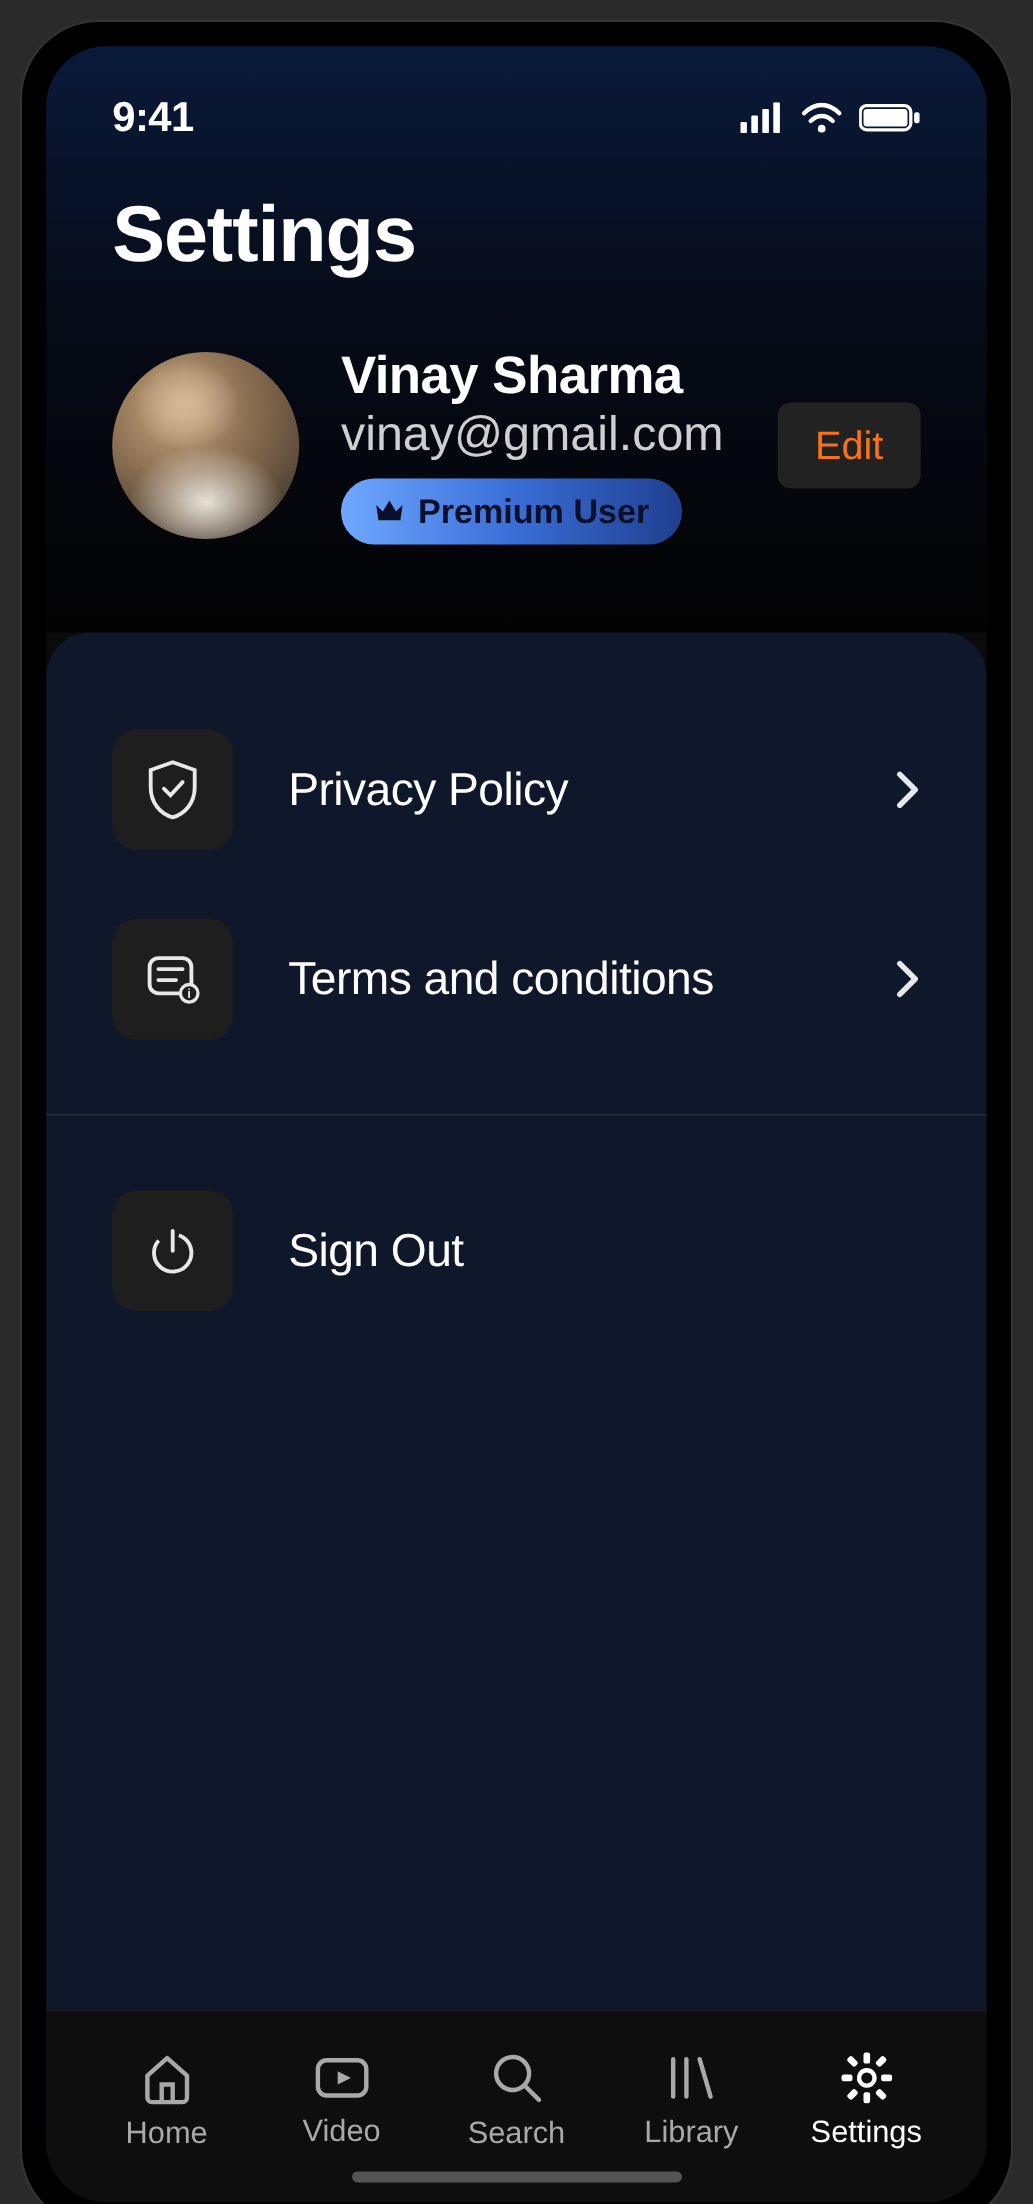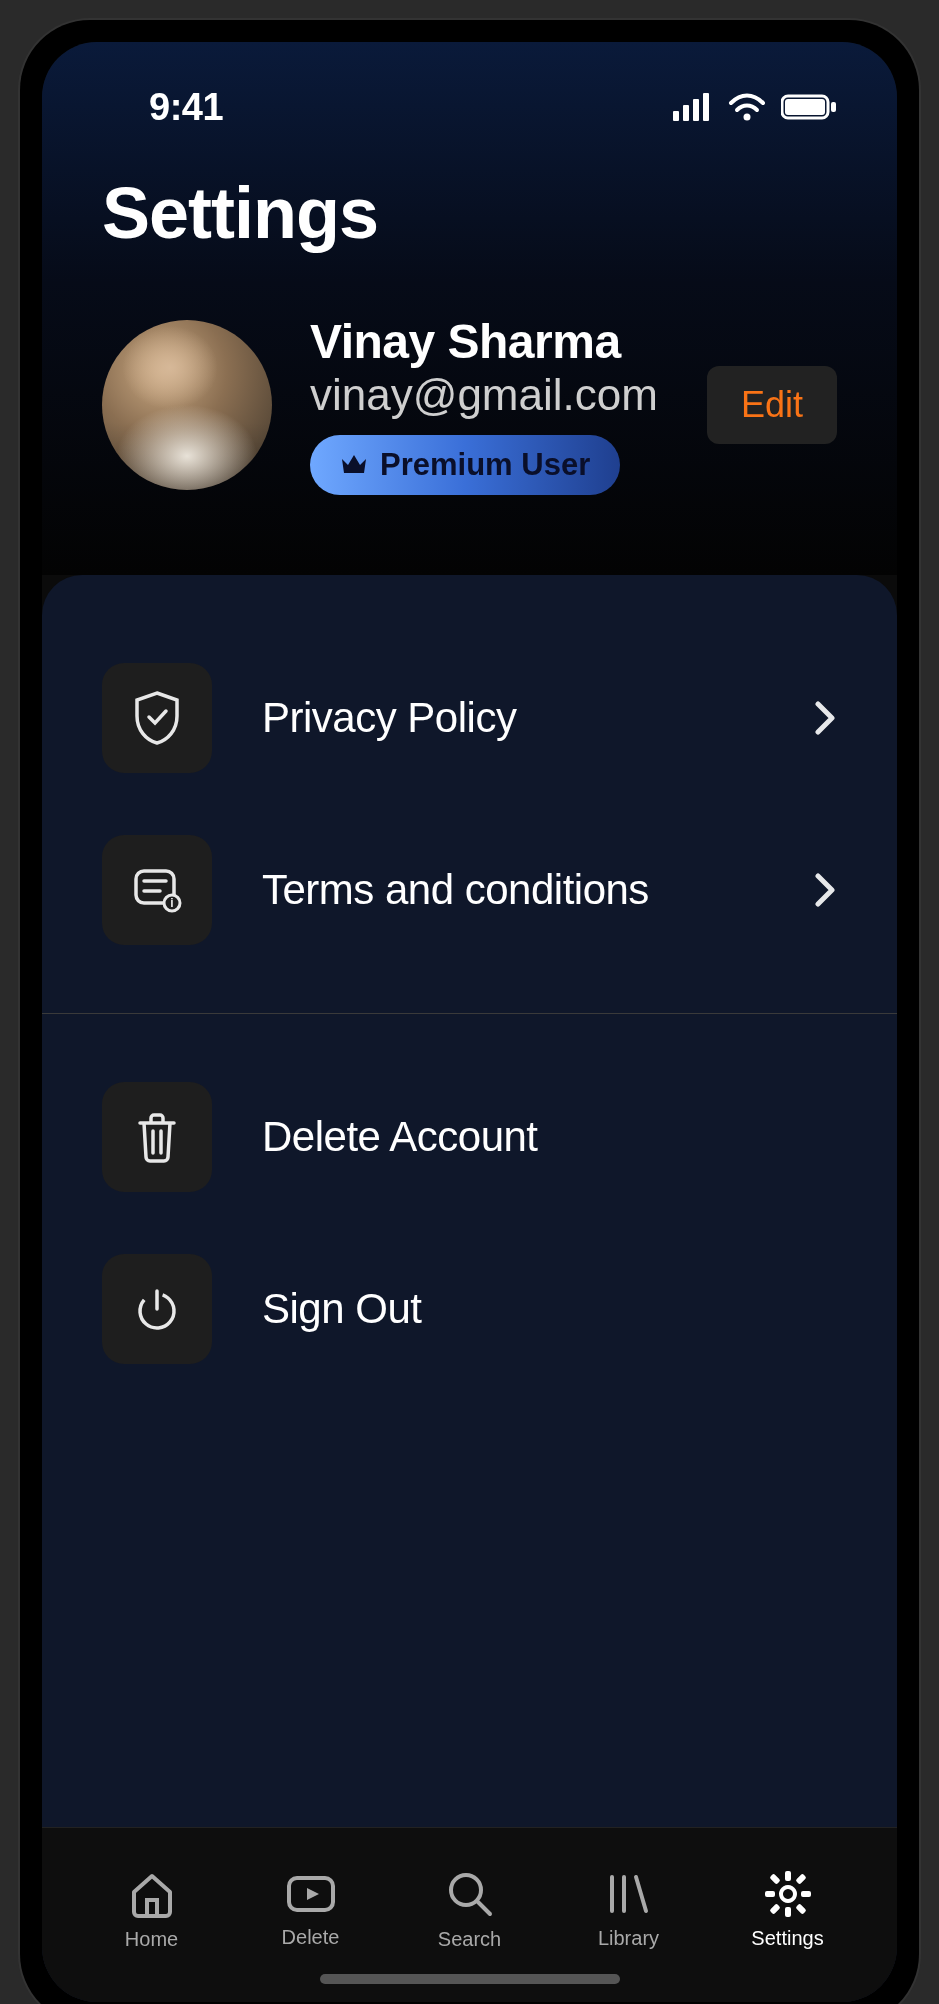--- a/index.html
+++ b/index.html
@@ -33,21 +33,21 @@
     padding: 40px 60px 80px 60px;
   }
   .status-bar {
     display: flex;
     justify-content: space-between;
     align-items: center;
     color: #fff;
     height: 50px;
     margin-bottom: 40px;
   }
-  .status-time { font-size: 38px; font-weight: 600; letter-spacing: -0.5px; margin-left: 47px; }
+  .status-time { font-size: 38px; font-weight: 600; letter-spacing: -0.5px; }
   .status-right { display: flex; gap: 14px; align-items: center; }
   .page-title {
     color: #fff;
     font-size: 72px;
     font-weight: 700;
     letter-spacing: -1px;
     margin-bottom: 60px;
   }
   .profile-row {
     display: flex;
@@ -130,21 +130,21 @@
     height: 175px;
     border-top: 1px solid #222;
     display: flex;
     justify-content: space-around;
     align-items: center;
     padding: 18px 30px 30px 30px;
     background: #0e0e0e;
   }
   .nav-item {
     display:flex; flex-direction:column; align-items:center; gap:8px;
-    color:#a9a9a9; font-size:20px; cursor:pointer;
+    color:#a9a9a9; font-size:28px; cursor:pointer;
     width: 150px;
   }
   .nav-item.active { color:#fff; }
   .home-indicator{
     position:absolute; bottom:18px; left:50%; transform:translateX(-50%);
     width:300px; height:10px; border-radius:10px; background:#555;
   }
   svg { display:block; }
 </style>
 </head>
@@ -241,28 +241,20 @@
               </svg>
         </span>
       </div>
 
     </div>
 
     <div class="divider"></div>
 
     <div class="list-section">
 
-      <div class="list-row">
-        <div class="icon-box">
-          <svg width="46" height="52" viewBox="0 0 46 52">
-                <path fill="none" stroke="#e8e8e8" stroke-width="3.5" stroke-linecap="round" d="M6 12 H40 M17 12 V7 a3 3 0 0 1 3 -3 h6 a3 3 0 0 1 3 3 V12 M10 12 L12 46 a4 4 0 0 0 4 4 h14 a4 4 0 0 0 4 -4 L36 12 M19 20 V42 M27 20 V42"></path>
-              </svg>
-        </div>
-        <div class="list-label">Delete Account</div>
-      </div>
 
       <div class="list-row">
         <div class="icon-box">
           <svg width="48" height="48" viewBox="0 0 48 48">
                 <circle cx="24" cy="26" r="17" fill="none" stroke="#e8e8e8" stroke-width="3.5" stroke-dasharray="80 20" transform="rotate(-50 24 26)"></circle>
                 <line x1="24" y1="6" x2="24" y2="24" stroke="#e8e8e8" stroke-width="3.5" stroke-linecap="round"></line>
               </svg>
         </div>
         <div class="list-label">Sign Out</div>
       </div>
@@ -281,21 +273,21 @@
         </span>
         <span>Home</span>
       </div>
       <div class="nav-item">
         <span>
           <svg width="56" height="48" viewBox="0 0 56 48">
                 <rect x="6" y="8" width="44" height="32" rx="8" fill="none" stroke="#a9a9a9" stroke-width="4"></rect>
                 <path fill="#a9a9a9" d="M24 18 L36 24 L24 30 Z"></path>
               </svg>
         </span>
-        <span>Delete</span>
+        <span>Video</span>
       </div>
       <div class="nav-item">
         <span>
           <svg width="52" height="52" viewBox="0 0 52 52">
                 <circle cx="22" cy="22" r="15" fill="none" stroke="#a9a9a9" stroke-width="4"></circle>
                 <line x1="34" y1="34" x2="46" y2="46" stroke="#a9a9a9" stroke-width="4" stroke-linecap="round"></line>
               </svg>
         </span>
         <span>Search</span>
       </div>

